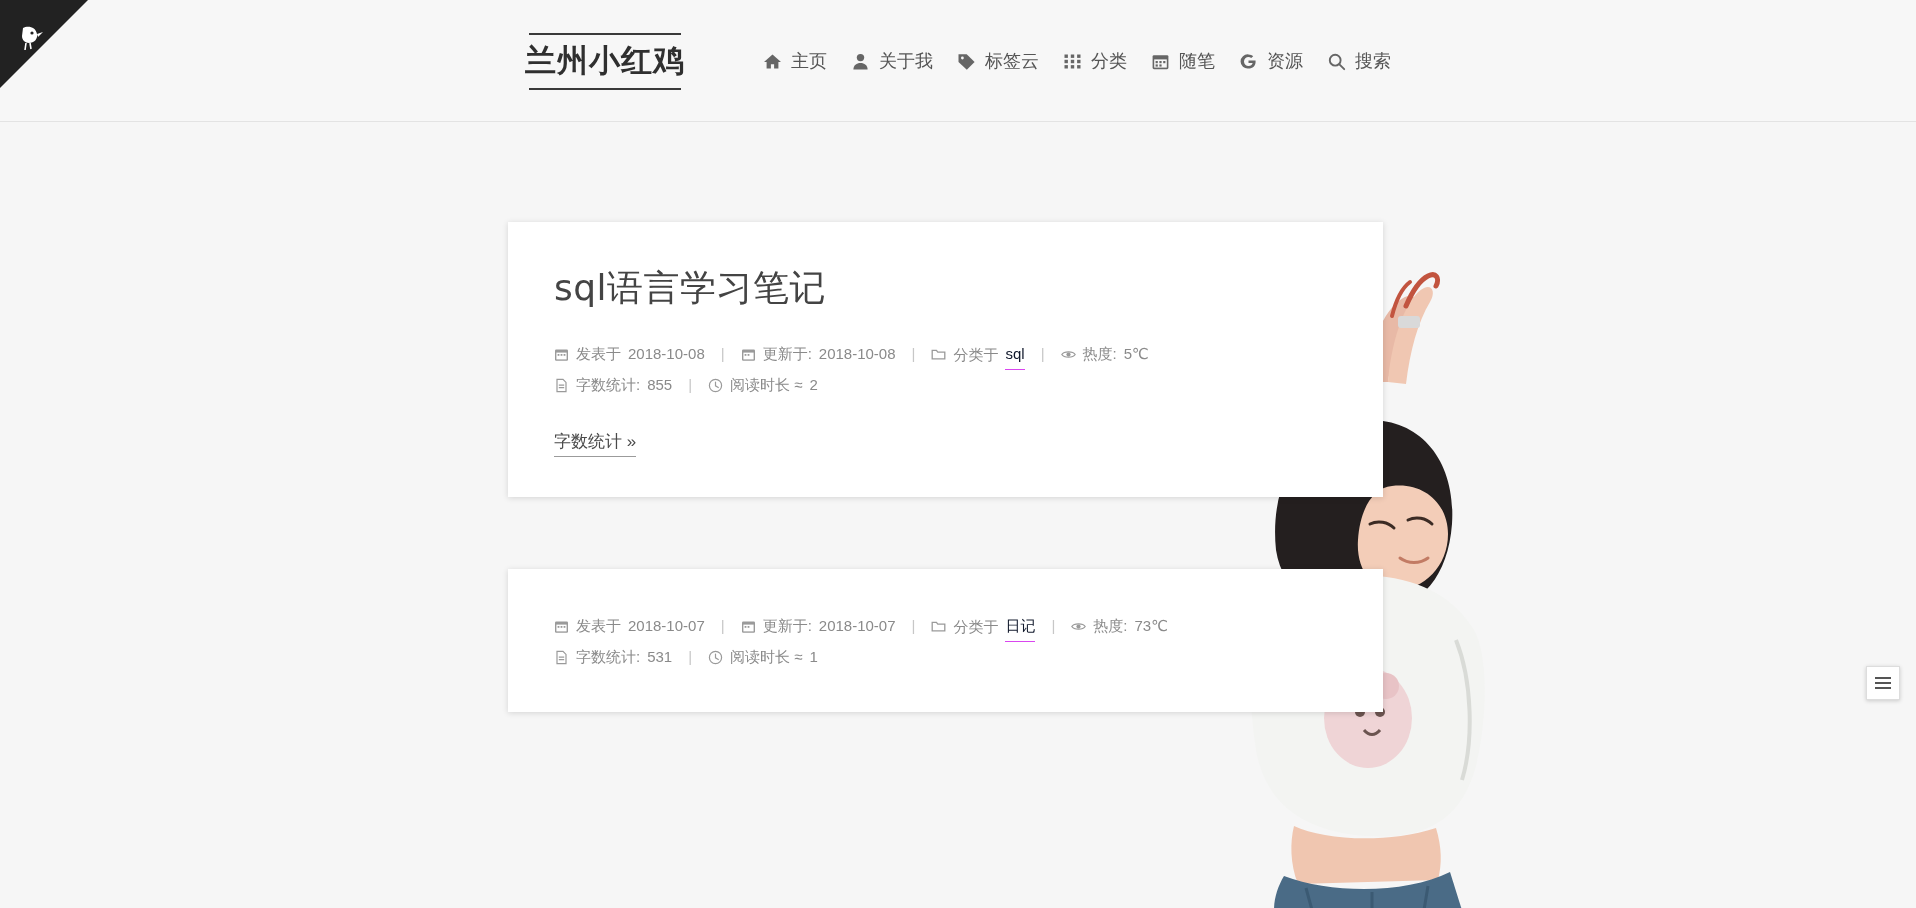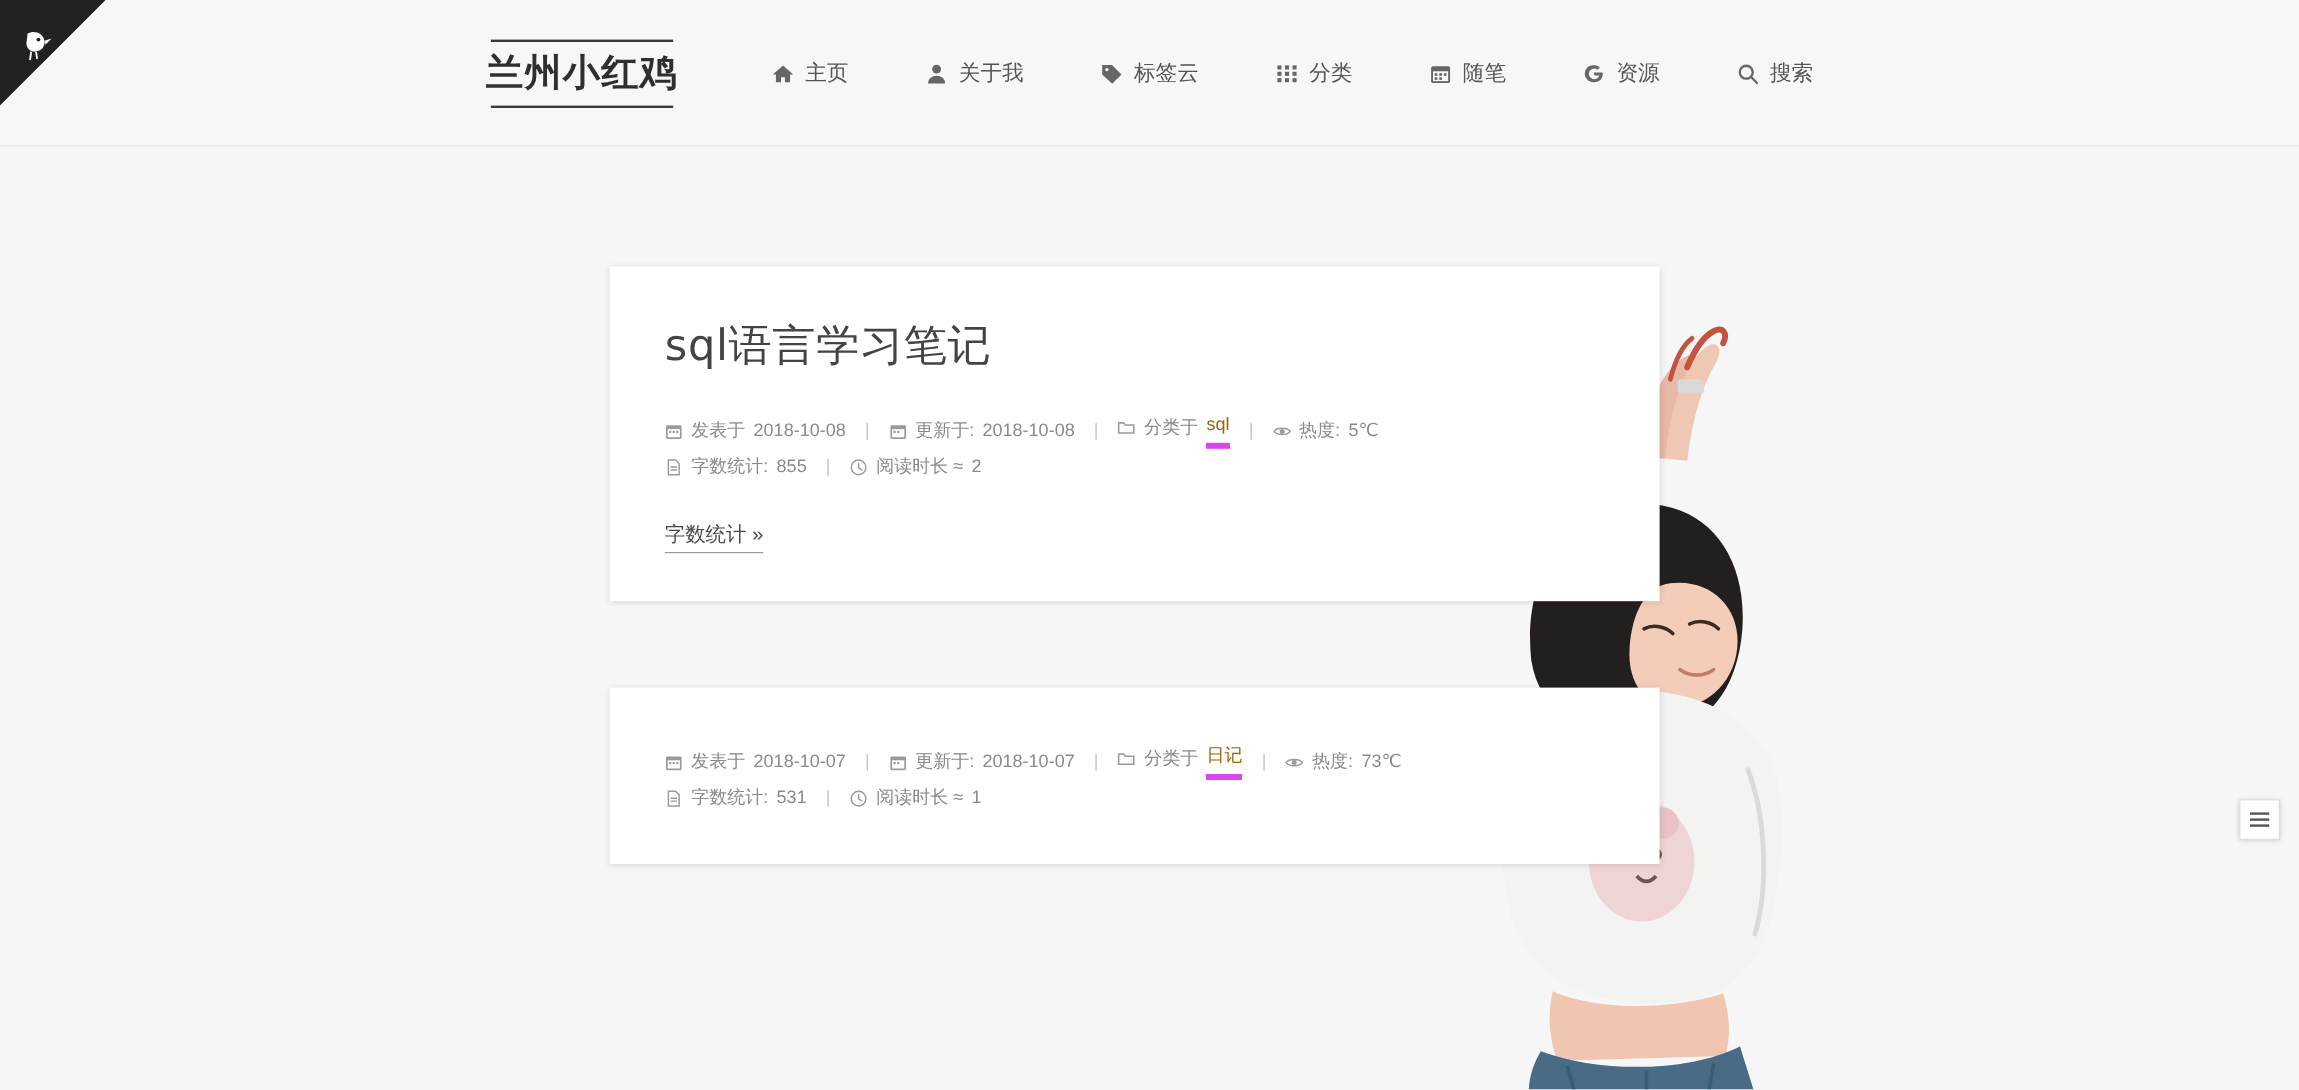--- a/index.html
+++ b/index.html
@@ -81,21 +81,21 @@
     color: #2f2f2f;
     letter-spacing: 1px;
     padding: 5px 0 6px 0;
     font-family: "DejaVu Sans", "Liberation Sans", sans-serif;
     text-align: center;
   }
 
   .main-nav {
     display: flex;
     align-items: center;
-    gap: 64px;
+    gap: 24px;
   }
   .nav-item {
     display: flex;
     align-items: center;
     gap: 9px;
     color: #555;
     font-size: 18px;
     text-decoration: none;
     cursor: pointer;
     white-space: nowrap;
@@ -130,33 +130,33 @@
     color: #444;
     margin: 0 0 26px 0;
     letter-spacing: 0.5px;
     font-family: "DejaVu Sans", "Liberation Sans", sans-serif;
   }
   .post-meta {
     font-size: 15px;
     color: #8a8a8a;
     line-height: 30px;
   }
-  .meta-row { display: flex; flex-wrap: wrap; align-items: flex-end; }
+  .meta-row { display: flex; flex-wrap: wrap; align-items: flex-start; }
   .meta-chunk { display: flex; align-items: center; gap: 7px; }
   .meta-sep { margin: 0 16px; color: #c7c7c7; }
   .meta-icon {
     display: inline-block;
     width: 15px; height: 15px;
     color: #9a9a9a;
   }
   .meta-icon svg { display: block; }
   .meta-link {
-    color: #a16207;
+    color: #0f172a;
     text-decoration: none;
-    border-bottom: 5px solid #d946ef;
+    border-bottom: 1px solid #d946ef;
     cursor: pointer;
   }
   .post-excerpt {
     margin-top: 28px;
     font-size: 17px;
     line-height: 36px;
     color: #555;
     word-break: break-word;
   }
   .read-more {

